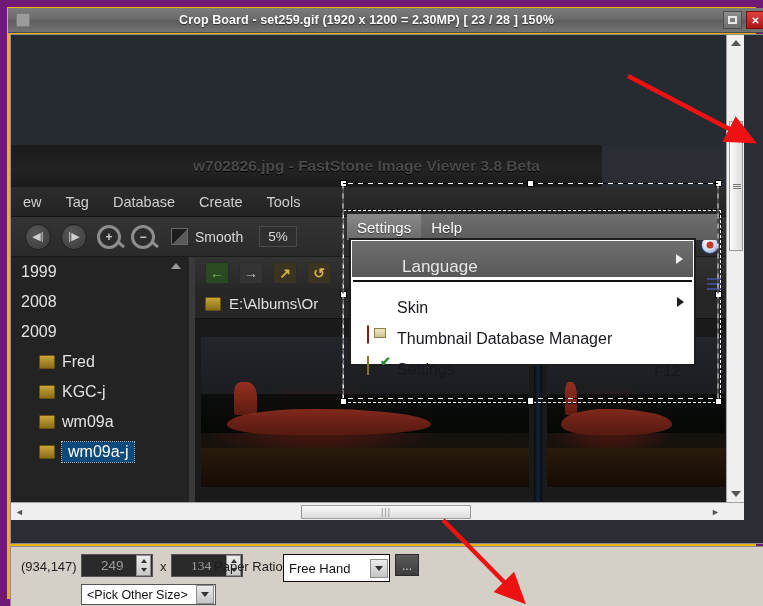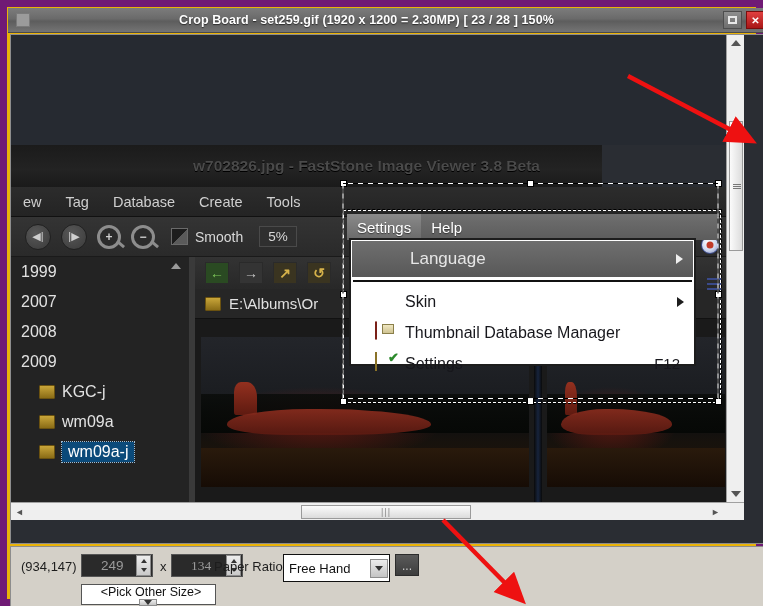--- a/index.html
+++ b/index.html
@@ -230,22 +230,22 @@
   #menubar-strip .m.active {
     background:linear-gradient(to bottom,#8a8a8a,#6a6a6a);
     height:26px; display:flex; align-items:center;
   }
   #dropdown {
     position:absolute; left:6px; top:28px; width:347px; height:128px;
     background:#ffffff;
     border:2px solid #1d1d1d;
   }
   .mitem {
-    height:31px; display:flex; align-items:center;
-    padding-left:24px; font-size:16px; color:#17171c;
+    height:31px; display:flex; align-items:flex-end;
+    padding-left:16px; font-size:16px; color:#17171c;
     position:relative;
   }
   .mitem .ico { width:22px; height:22px; flex:none; margin-right:8px; position:relative; }
   .mitem .txt { flex:1; white-space:nowrap; }
   .mitem .acc { color:#17171c; font-size:15px; padding-right:14px; }
   .mitem .arrow {
     position:absolute; right:10px; top:50%; transform:translateY(-50%);
     width:0;height:0;border-top:5px solid transparent;border-bottom:5px solid transparent;
     border-left:7px solid #1d1d1d;
   }
@@ -374,21 +374,21 @@
   }
   .spin .arrows i.u::after{ border-bottom:4px solid #333; }
   .spin .arrows i.d::after{ border-top:4px solid #333; }
   #w-spin { left:70px; width:72px; }
   #x-mark { position:absolute; left:149px; top:12px; font-size:13px; color:#1d1d1d; }
   #h-spin { left:160px; width:72px;font-family:Liberation Serif, serif; }
 
   #pick-combo {
     position:absolute; left:70px; top:37px; width:135px; height:21px;
     background:#fff; border:1px solid #555;
-    display:flex; align-items:center;flex-direction:column;
+    display:flex; align-items:center;
   }
   #pick-combo .v { font-size:12.5px; color:#111; padding-left:5px; flex:1; white-space:nowrap; }
   .combo-btn {
     width:18px; height:19px; margin-right:1px;
     background:linear-gradient(to bottom,#ededed,#c4c4c4);
     border:1px solid #8d8d8d;
     display:flex;align-items:center;justify-content:center;
   }
   .combo-btn::after{
     content:''; width:0;height:0;border-left:4px solid transparent;border-right:4px solid transparent;border-top:5px solid #333;
@@ -457,27 +457,28 @@
         <div class="zoom-field">5%</div>
       </div>
 
       <div id="shot-body">
 
         <div id="tree">
           <div class="tree-row">
             <span class="lbl">1999</span>
           </div>
           <div class="tree-row">
-            <span class="lbl">2007</span>
-          </div>
-          <div class="tree-row">
             <span class="lbl">2008</span>
           </div>
           <div class="tree-row">
             <span class="lbl">2009</span>
+          </div>
+          <div class="tree-row indent">
+            <span class="folder-ico"></span>
+            <span class="lbl">Fred</span>
           </div>
           <div class="tree-row indent">
             <span class="folder-ico"></span>
             <span class="lbl">KGC-j</span>
           </div>
           <div class="tree-row indent">
             <span class="folder-ico"></span>
             <span class="lbl">wm09a</span>
           </div>
           <div class="tree-row indent sel">

